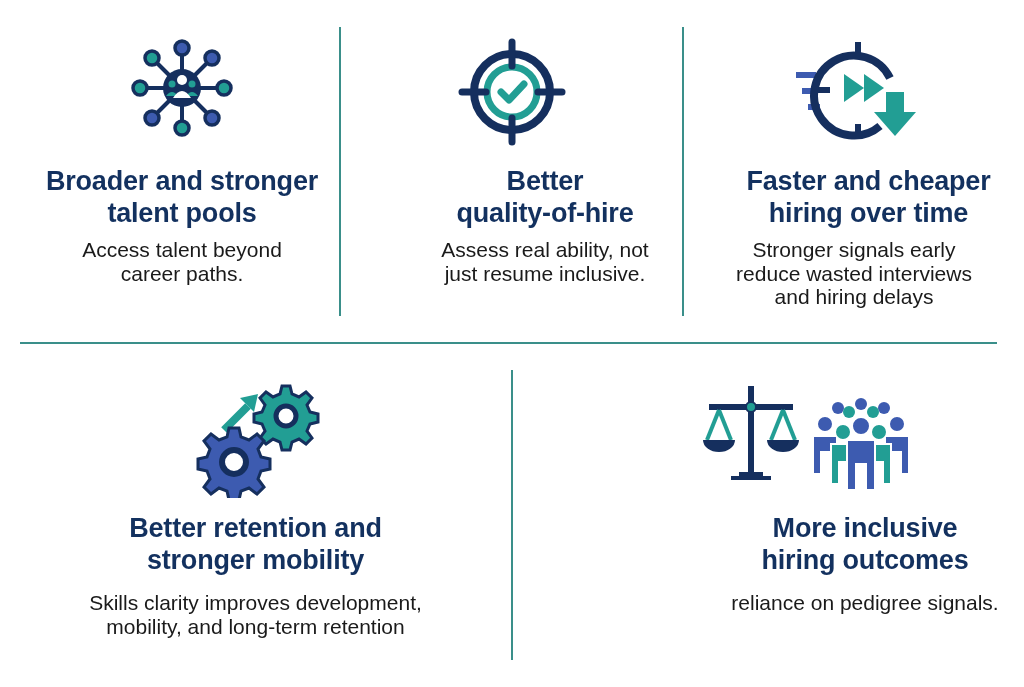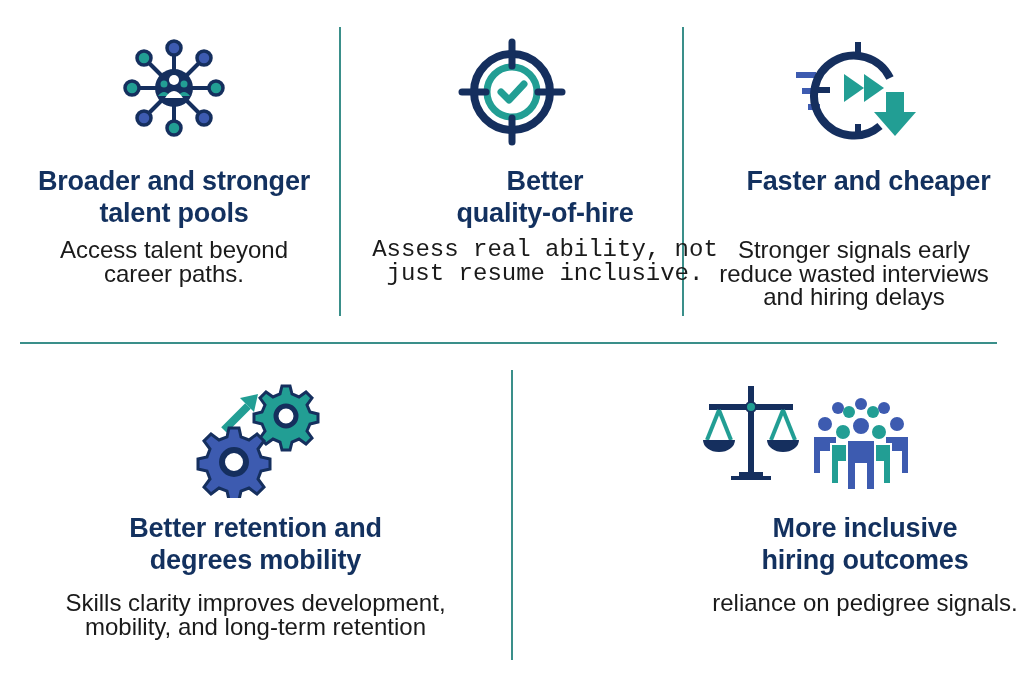--- a/index.html
+++ b/index.html
@@ -10,33 +10,33 @@
     }
     .cell { position: absolute; text-align: center; }
     .icon { position: absolute; }
     .title {
       position: absolute; left: 0; right: 0;
       font-weight: bold; color: #13315f; font-size: 27px; line-height: 32px;
       letter-spacing: -0.2px;
     }
     .desc {
       position: absolute; left: 0; right: 0;
-      color: #1a1a1a; font-size: 24px; line-height: 23.5px;
+      color: #1a1a1a; font-size: 21px; line-height: 23.5px;
     }
     .line { position: absolute; background: #3a8f8a; }
   </style>
 </head>
 <body>
 
 <div class="line" style="left:339px; top:27px; width:2px; height:289px;"></div>
 <div class="line" style="left:682px; top:27px; width:2px; height:289px;"></div>
 <div class="line" style="left:20px; top:342px; width:977px; height:2px;"></div>
 <div class="line" style="left:511px; top:370px; width:2px; height:290px;"></div>
 
-<div class="cell" style="left:4px; top:0; width:340px; height:340px;">
+<div class="cell" style="left:12px; top:0; width:340px; height:340px;">
   <svg class="icon" style="left:115px; top:38px;" width="110" height="100" viewBox="0 0 110 100">
     <g stroke="#152f5e" stroke-width="4">
       <line x1="55" y1="50" x2="55" y2="10"></line>
         <line x1="55" y1="50" x2="55" y2="90"></line>
       <line x1="55" y1="50" x2="15" y2="50"></line>
         <line x1="55" y1="50" x2="95" y2="50"></line>
       <line x1="55" y1="50" x2="27" y2="22"></line>
         <line x1="55" y1="50" x2="83" y2="22"></line>
       <line x1="55" y1="50" x2="27" y2="78"></line>
         <line x1="55" y1="50" x2="83" y2="78"></line>
@@ -77,41 +77,42 @@
         <line x1="54" y1="80" x2="54" y2="104"></line>
       <line x1="4" y1="54" x2="28" y2="54"></line>
         <line x1="80" y1="54" x2="104" y2="54"></line>
     </g>
     <polyline points="43,54 51,62 66,46" fill="none" stroke="#229e94" stroke-width="7" stroke-linecap="round" stroke-linejoin="round"></polyline>
   </svg>
   <div class="title" style="top:165px;">
     <div>Better</div>
       <div>quality-of-hire</div>
   </div>
-  <div class="desc" style="top:238px;font-family:Liberation Mono, monospace;">
+  <div class="desc" style="top:238px;">
     <div>Assess real ability, not</div>
       <div>just resume inclusive.</div>
   </div>
 </div>
 
 <div class="cell" style="left:684px; top:0; width:340px; height:340px;">
   <svg class="icon" style="left:106px; top:38px;" width="130" height="102" viewBox="0 0 130 102">
     <rect x="6" y="34" width="20" height="6" fill="#3d5bb0"></rect>
     <rect x="12" y="50" width="14" height="6" fill="#3d5bb0"></rect>
     <rect x="18" y="66" width="12" height="6" fill="#3d5bb0"></rect>
     <path d="M90 88 A40 40 0 1 1 100 40" fill="none" stroke="#152f5e" stroke-width="8"></path>
     <line x1="68" y1="4" x2="68" y2="16" stroke="#152f5e" stroke-width="6"></line>
     <line x1="68" y1="86" x2="68" y2="98" stroke="#152f5e" stroke-width="6"></line>
     <line x1="28" y1="52" x2="40" y2="52" stroke="#152f5e" stroke-width="6"></line>
     <polygon points="54,36 54,64 74,50" fill="#229e94"></polygon>
     <polygon points="74,36 74,64 94,50" fill="#229e94"></polygon>
     <polygon points="96,54 114,54 114,74 126,74 105,98 84,74 96,74" fill="#229e94"></polygon>
   </svg>
   <div class="title" style="top:165px;padding-left:29px;">
     <div>Faster and cheaper</div>
+      <div>hiring over time</div>
   </div>
   <div class="desc" style="top:238px;">
     <div>Stronger signals early</div>
       <div>reduce wasted interviews</div>
       <div>and hiring delays</div>
   </div>
 </div>
 
 <div class="cell" style="left:0; top:344px; width:511px; height:343px;">
   <svg class="icon" style="left:196px; top:36px;" width="128" height="118" viewBox="0 0 128 118">
@@ -127,21 +128,21 @@
     </g>
     <g transform="translate(38,82)">
       <g fill="#3d5bb0" stroke="#152f5e" stroke-width="3">
         <path d="M-5,-34 h10 l2,9 l8,3 l8,-6 l7,7 l-6,8 l3,8 l9,2 v10 l-9,2 l-3,8 l6,8 l-7,7 l-8,-6 l-8,3 l-2,9 h-10 l-2,-9 l-8,-3 l-8,6 l-7,-7 l6,-8 l-3,-8 l-9,-2 v-10 l9,-2 l3,-8 l-6,-8 l7,-7 l8,6 l8,-3 z"></path>
       </g>
       <circle r="12" fill="#ffffff" stroke="#152f5e" stroke-width="6"></circle>
     </g>
   </svg>
   <div class="title" style="top:168px;">
     <div>Better retention and</div>
-      <div>degrees mobility</div>
+      <div>stronger mobility</div>
   </div>
   <div class="desc" style="top:247px;">
     <div>Skills clarity improves development,</div>
       <div>mobility, and long-term retention</div>
   </div>
 </div>
 
 <div class="cell" style="left:513px; top:344px; width:608px; height:343px;margin-left:48px;">
   <svg class="icon" style="left:140px; top:40px;" width="215" height="112" viewBox="0 0 215 112">
 

